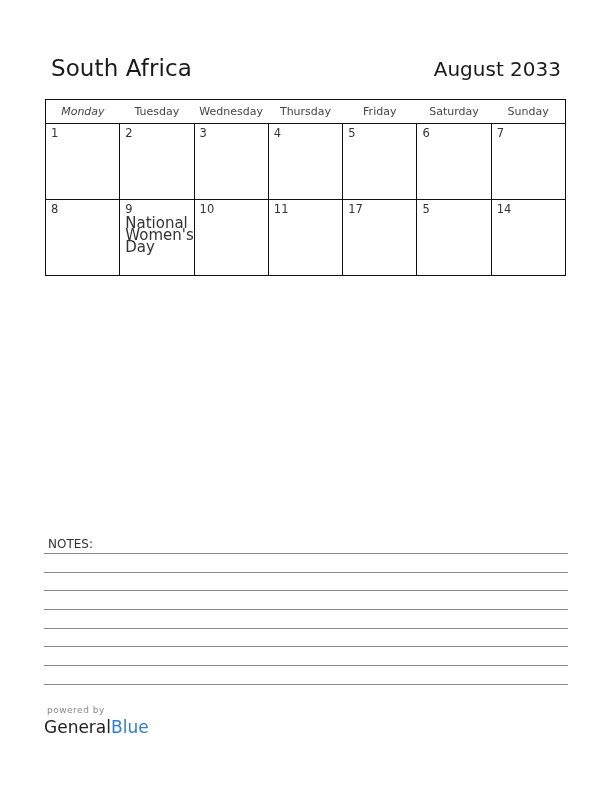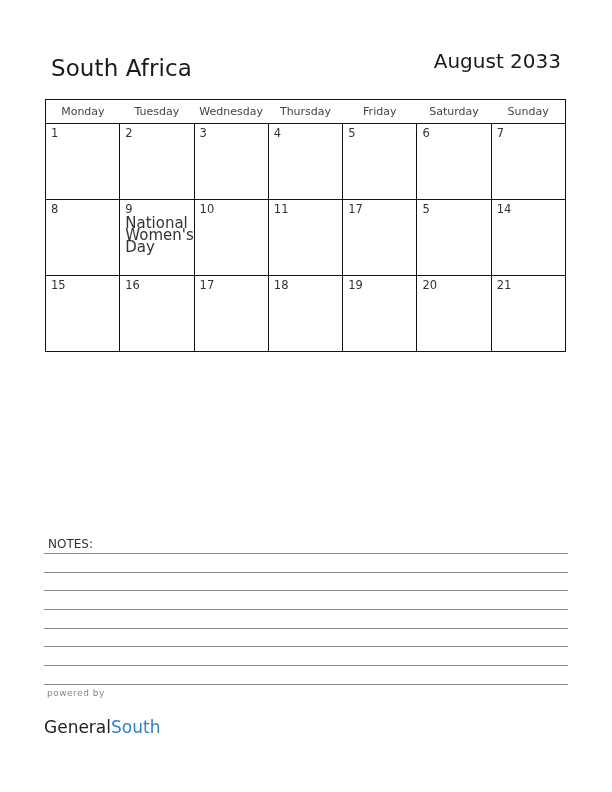--- a/index.html
+++ b/index.html
@@ -1,29 +1,29 @@
 <!DOCTYPE html>
 <html><head>
 <meta charset="utf-8">
 <style>
   html, body { margin: 0; padding: 0; background: #ffffff; }
   body { width: 612px; height: 792px; position: relative; overflow: hidden;
          font-family: "DejaVu Sans", "Liberation Sans", sans-serif; color: #222; }
   .title { position: absolute; top: 55px; left: 51px; font-size: 23px; font-weight: normal; color: #1a1a1a; letter-spacing: 0.1px; }
-  .month { position: absolute; top: 49px; right: 51px; font-size: 20px; color: #1a1a1a; }
+  .month { position: absolute; top: 57px; right: 51px; font-size: 20px; color: #1a1a1a; }
   table.cal { position: absolute; left: 45px; top: 99px; width: 521px; border-collapse: collapse; table-layout: fixed; }
   table.cal th { height: 23px; border-top: 1px solid #111; border-bottom: 1px solid #111; font-weight: normal; font-size: 11px; color: #444; padding: 0; text-align: center; }
-  table.cal th:first-child { border-left: 1px solid #111; }
+  table.cal th:first-child { border-left: 1px solid #111; font-style: italic; }
   table.cal th:last-child { border-right: 1px solid #111; }
   table.cal td { border: 1px solid #111; height: 76px; vertical-align: top; padding: 2px 5px; box-sizing: border-box; font-size: 11.5px; color: #333; }
   .daynum { display: block; line-height: 14px; }
   .holiday { display: block; font-size: 15px; line-height: 12px; color: #333; margin-top: 1px; }
   .notes-label { position: absolute; left: 48px; top: 537px; font-size: 12px; color: #333; }
   .note-line { position: absolute; left: 44px; width: 524px; height: 0; border-top: 1px solid #8a8a8a; }
-  .powered { position: absolute; left: 47px; top: 688px; font-size: 9px; color: #888; letter-spacing: 0.5px; }
+  .powered { position: absolute; left: 47px; top: 705px; font-size: 9px; color: #888; letter-spacing: 0.5px; }
   .brand { position: absolute; left: 44px; top: 717px; font-size: 17px; }
   .brand .g { color: #222; }
   .brand .b { color: #2f7fcf; }
 </style>
 </head>
 <body>
 
 <div class="title">South Africa</div>
 <div class="month">August 2033</div>
 
@@ -80,54 +80,31 @@
         <td>
           <span class="daynum">17</span>
         </td>
         <td>
           <span class="daynum">5</span>
         </td>
         <td>
           <span class="daynum">14</span>
         </td>
       </tr>
-      <tr>
-        <td>
-          <span class="daynum">15</span>
-        </td>
-        <td>
-          <span class="daynum">16</span>
-        </td>
-        <td>
-          <span class="daynum">17</span>
-        </td>
-        <td>
-          <span class="daynum">18</span>
-        </td>
-        <td>
-          <span class="daynum">19</span>
-        </td>
-        <td>
-          <span class="daynum">20</span>
-        </td>
-        <td>
-          <span class="daynum">21</span>
-        </td>
-      </tr>
     </tbody>
 </table>
 
 <div class="notes-label">NOTES:</div>
 <div id="notes-lines">
     <div class="note-line" style="top: 553px;"></div>
     <div class="note-line" style="top: 572px;"></div>
     <div class="note-line" style="top: 590px;"></div>
     <div class="note-line" style="top: 609px;"></div>
     <div class="note-line" style="top: 628px;"></div>
     <div class="note-line" style="top: 646px;"></div>
     <div class="note-line" style="top: 665px;"></div>
     <div class="note-line" style="top: 684px;"></div>
   </div>
 
 <div class="powered">powered by</div>
 <div class="brand">
-  <span class="g">General</span><span class="b">South</span>
+  <span class="g">General</span><span class="b">Blue</span>
 </div>
 
 </body></html>

